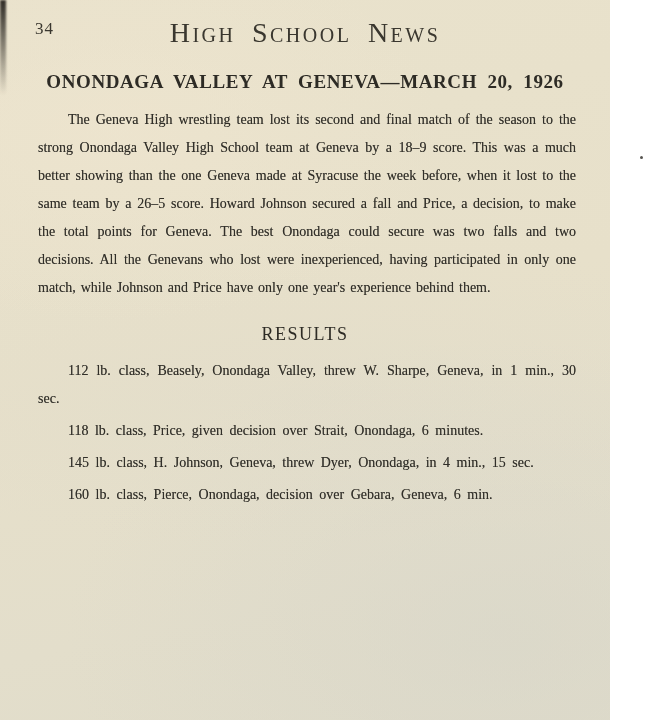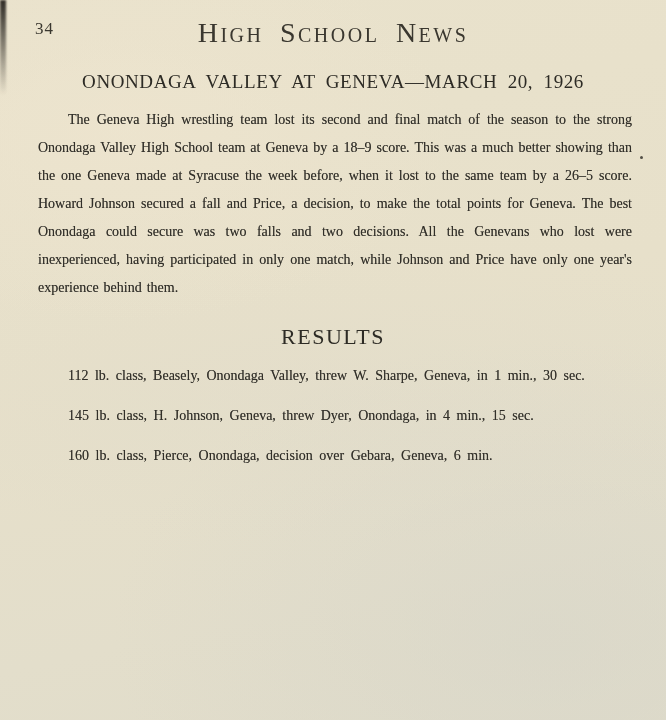--- a/index.html
+++ b/index.html
@@ -7,21 +7,21 @@
     padding: 0;
   }
   body {
     width: 666px;
     height: 720px;
     overflow: hidden;
     font-family: "Liberation Serif", "DejaVu Serif", serif;
   }
   .page {
     position: relative;
-    width: 666px;
+    width: 610px;
     height: 720px;
     color: #312f29;
     background:
       radial-gradient(ellipse 520px 300px at 18% 18%, rgba(240,230,208,0.55), rgba(240,230,208,0) 65%),
       radial-gradient(ellipse 620px 420px at 82% 88%, rgba(213,212,201,0.50), rgba(213,212,201,0) 70%),
       radial-gradient(ellipse 700px 200px at 50% 55%, rgba(222,218,203,0.35), rgba(222,218,203,0) 75%),
       linear-gradient(168deg, #e9e2cc 0%, #e7e0ca 45%, #e3decb 78%, #e0dcca 100%);
   }
   .edge-shadow-left {
     position: absolute;
@@ -51,48 +51,48 @@
     font-variant: small-caps;
     font-size: 28px;
     letter-spacing: 2.5px;
     word-spacing: 7px;
     color: #3a372f;
   }
   .article-title {
     margin: 24px 20px 0 20px;
     text-align: center;
     font-size: 19px;
-    font-weight: normal;
+    font-weight: bold;
     letter-spacing: 0.6px;
     word-spacing: 5px;
     color: #2d2b25;
   }
   .body-par {
     margin: 13px 34px 0 38px;
     font-size: 14px;
     line-height: 28px;
     text-align: justify;
     text-indent: 30px;
     word-spacing: 1.5px;
     color: #312f29;
     text-shadow: 0 0 0.5px rgba(49,47,41,0.55);
   }
   .results-heading {
     margin: 22px 0 0 0;
     text-align: center;
-    font-size: 22px;
+    font-size: 18px;
     font-weight: normal;
     letter-spacing: 1.5px;
     color: #2d2b25;
   }
   .results-list {
     margin-top: 12px;
   }
   .results-list .entry {
-    margin-top: 12px;
+    margin-top: 4px;
     word-spacing: 3px;
   }
   .ink-dot {
     position: absolute;
     left: 640px;
     top: 156px;
     width: 3px;
     height: 3px;
     border-radius: 50%;
     background: rgba(45,43,37,0.8);
@@ -110,18 +110,19 @@
   </header>
 
   <h1 class="article-title">ONONDAGA VALLEY AT GENEVA—MARCH 20, 1926</h1>
 
   <p class="body-par">The Geneva High wrestling team lost its second and final match of the season to the strong Onondaga Valley High School team at Geneva by a 18–9 score. This was a much better showing than the one Geneva made at Syracuse the week before, when it lost to the same team by a 26–5 score. Howard Johnson secured a fall and Price, a decision, to make the total points for Geneva. The best Onondaga could secure was two falls and two decisions. All the Genevans who lost were inexperienced, having participated in only one match, while Johnson and Price have only one year's experience behind them.</p>
 
   <h2 class="results-heading">RESULTS</h2>
 
   <div class="results-list" id="results-list">
       <p class="body-par entry">112 lb. class, Beasely, Onondaga Valley, threw W. Sharpe, Geneva, in 1 min., 30 sec.</p>
+      <p class="body-par entry">118 lb. class, Price, given decision over Strait, Onondaga, 6 minutes.</p>
       <p class="body-par entry">145 lb. class, H. Johnson, Geneva, threw Dyer, Onondaga, in 4 min., 15 sec.</p>
       <p class="body-par entry">160 lb. class, Pierce, Onondaga, decision over Gebara, Geneva, 6 min.</p>
     </div>
 
   <span class="ink-dot"></span>
 </div>
 
 </body></html>

